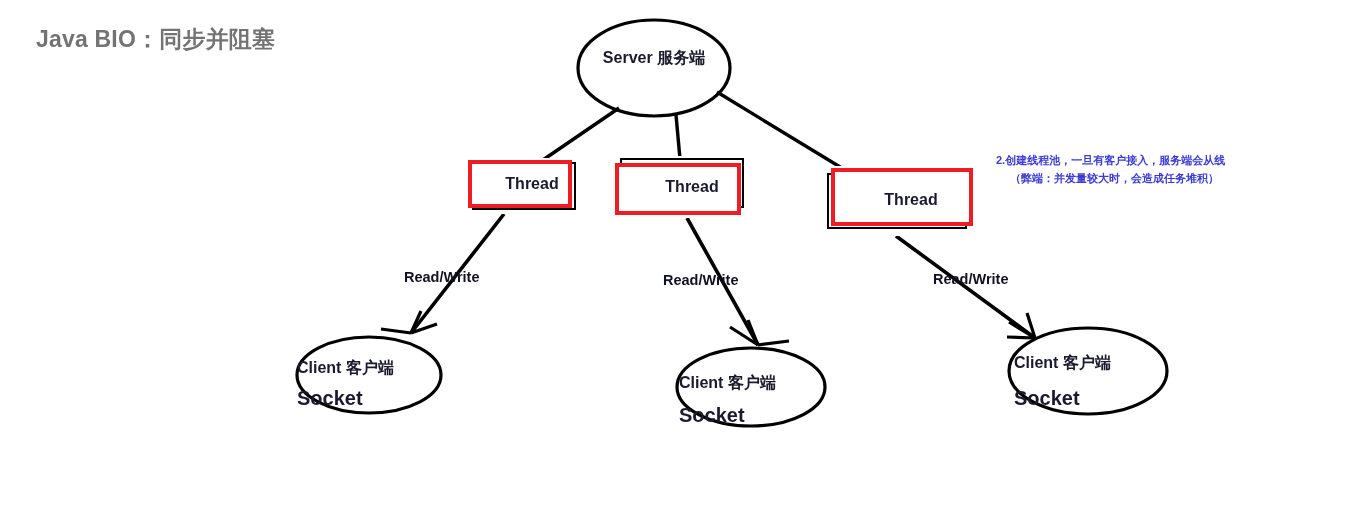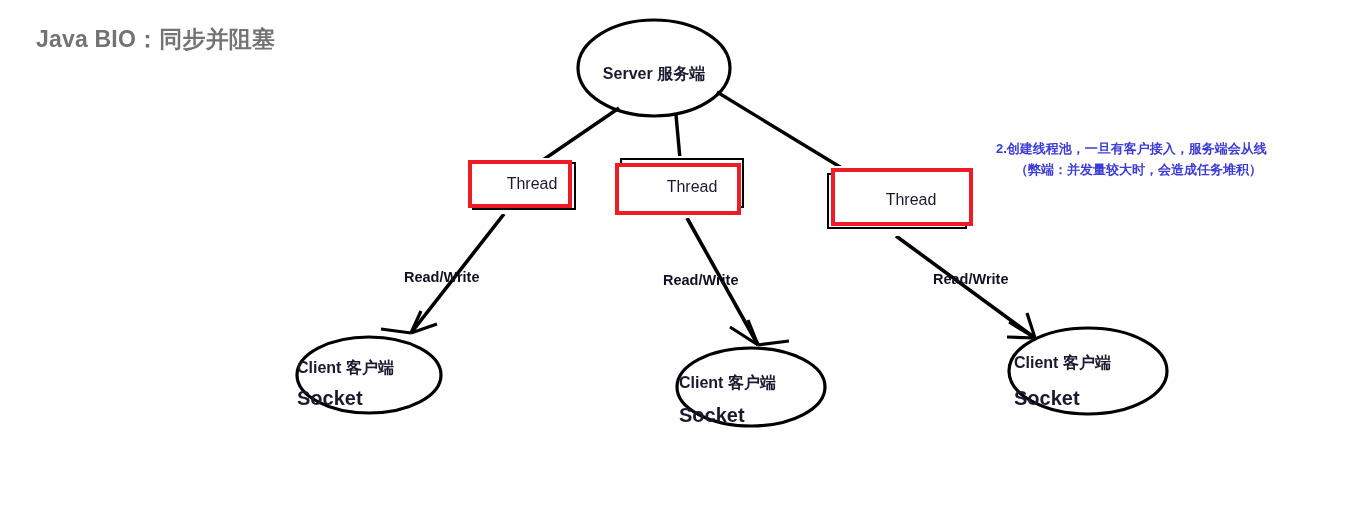--- a/index.html
+++ b/index.html
@@ -44,32 +44,31 @@
     font-weight: bold;
     text-align: center;
     white-space: nowrap;
     line-height: 1.0;
   }
   .server-line1 {
     left: 578px;
     top: 50px;
     width: 152px;
     font-size: 16px;
-    margin-top: 16px;
   }
   .server-line2 {
     left: 528px;
     top: 82px;
     width: 252px;
     font-size: 16px;
   }
 
   .thread-label {
     font-size: 16px;
-    font-weight: normal;
+    font-weight: bold;
     color: #1a1a2e;
     text-align: center;
     margin-left: 20px;
   }
 
   .client-line1 { font-size: 16px; }
   .client-line2 { font-size: 20px; }
 
   .rw-label {
     position: absolute;
@@ -151,24 +150,23 @@
     white-space: nowrap;
   }
   #annotation-green {
     left: 996px;
     top: 26px;
     color: #22A44C;
     font-size: 15px;
   }
   #annotation-blue {
     left: 996px;
-    top: 138px;
+    top: 152px;
     color: #3b3bd6;
-    font-size: 13px;
-    text-align: center;
+    font-size: 11px;
   }
   .annotation .ln { display: block; }
   .annotation .ln.indent { padding-left: 14px; }
 </style>
 </head>
 <body>
 
 <div id="canvas">
 
   <div class="page-title">Java BIO：同步并阻塞</div>

